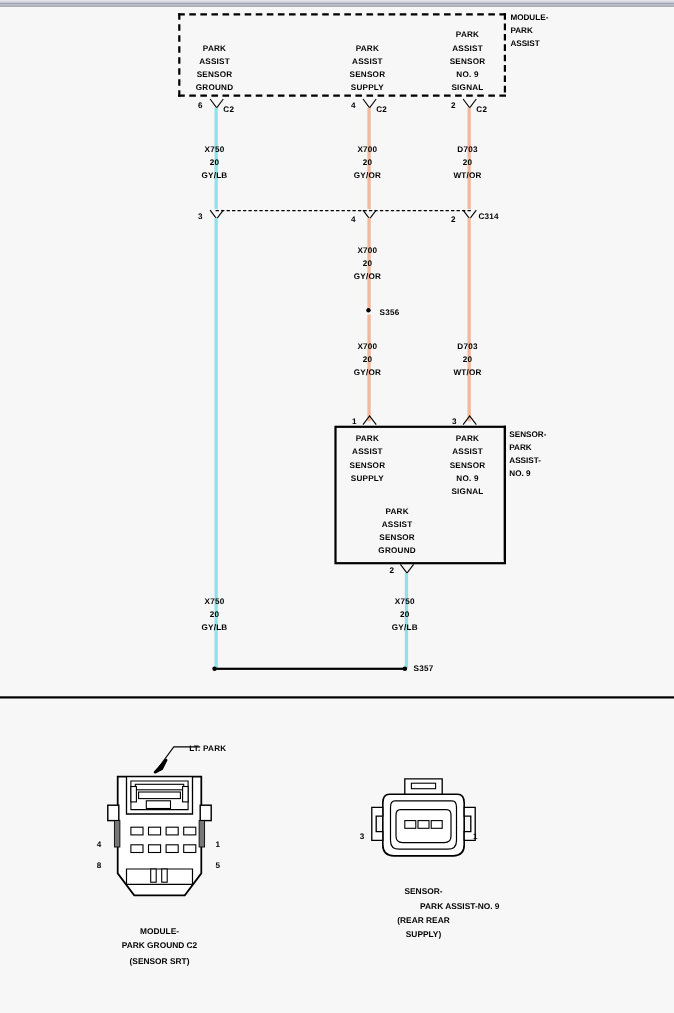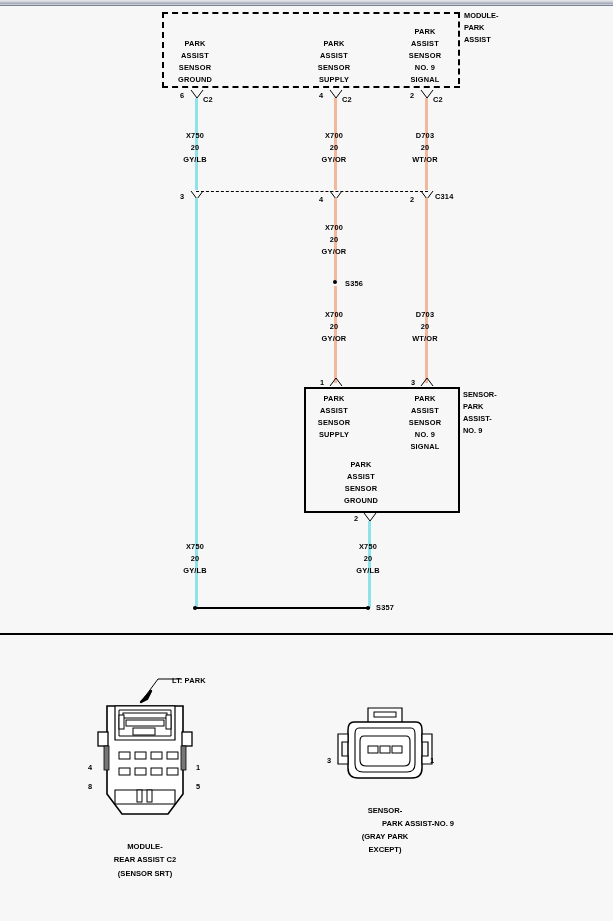--- a/index.html
+++ b/index.html
@@ -274,21 +274,21 @@
       </svg>
     </div>
     <div class="txt" style="left:172px;top:669px;">LT. PARK</div>
 
     <div class="txt" style="left:88px;top:756px;">4</div>
     <div class="txt" style="left:88px;top:775px;">8</div>
     <div class="txt" style="left:196px;top:756px;">1</div>
     <div class="txt" style="left:196px;top:775px;">5</div>
 
     <div class="cap" style="left:145px;top:834px;">MODULE-</div>
-    <div class="cap" style="left:145px;top:847px;">REAR ASSIST C2</div>
+    <div class="cap" style="left:145px;top:847px;">PARK GROUND C2</div>
     <div class="cap" style="left:145px;top:861px;">(SENSOR SRT)</div>
 
     <div class="conn-svg" style="left:330px;top:700px;">
       <svg width="110" height="90" viewBox="0 0 110 90">
 
         <path d="M38 2 L72 2 L72 18 L38 18 Z" fill="#fff" stroke="#000" stroke-width="1.2"></path>
         <rect x="44" y="6" width="22" height="5" fill="#fff" stroke="#000" stroke-width="1"></rect>
 
         <path d="M24 16 Q18 16 18 24 L18 62 Q18 72 28 72 L82 72 Q92 72 92 62 L92 24 Q92 16 86 16 Z" fill="#fff" stroke="#000" stroke-width="1.5"></path>
         <path d="M29 22 Q25 22 25 28 L25 58 Q25 66 33 66 L77 66 Q85 66 85 58 L85 28 Q85 22 81 22 Z" fill="#fff" stroke="#000" stroke-width="1.1"></path>
@@ -302,17 +302,17 @@
         <rect x="50" y="40" width="10" height="7" fill="#fff" stroke="#000" stroke-width="1"></rect>
         <rect x="62" y="40" width="10" height="7" fill="#fff" stroke="#000" stroke-width="1"></rect>
       </svg>
     </div>
 
     <div class="txt" style="left:327px;top:749px;">3</div>
     <div class="txt" style="left:430px;top:749px;">1</div>
 
     <div class="cap" style="left:385px;top:798px;">SENSOR-</div>
     <div class="cap" style="left:374px;top:811px;margin-left:44px;">PARK ASSIST-NO. 9</div>
-    <div class="cap" style="left:385px;top:824px;">(GRAY PARK</div>
-    <div class="cap" style="left:385px;top:837px;">EXCEPT)</div>
+    <div class="cap" style="left:385px;top:824px;">(REAR REAR</div>
+    <div class="cap" style="left:385px;top:837px;">SUPPLY)</div>
   </div>
 
 </div>
 
 </body></html>

